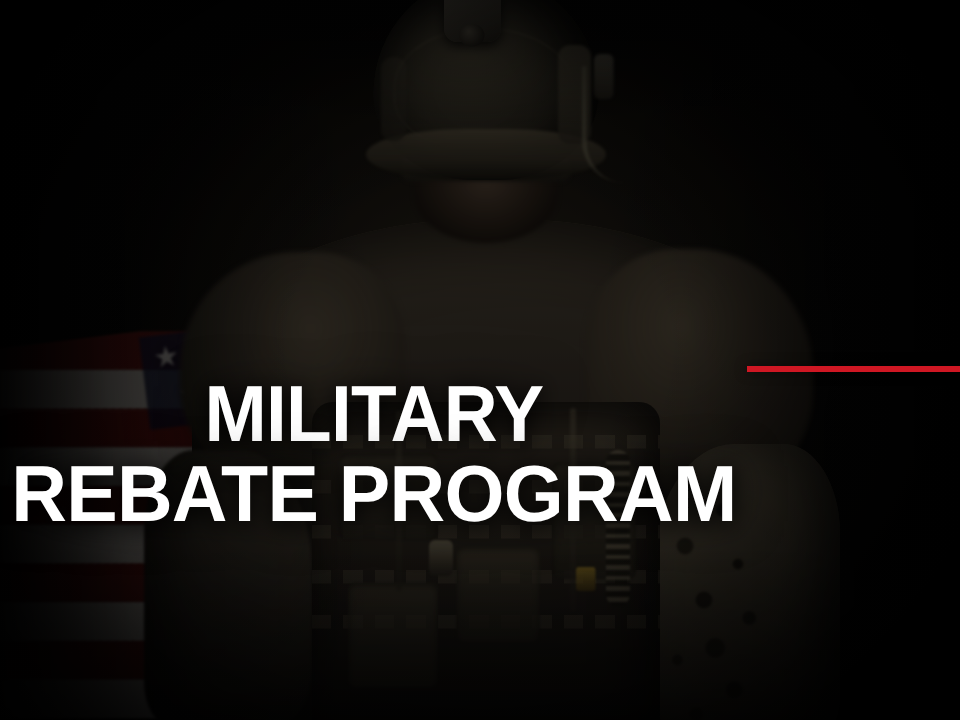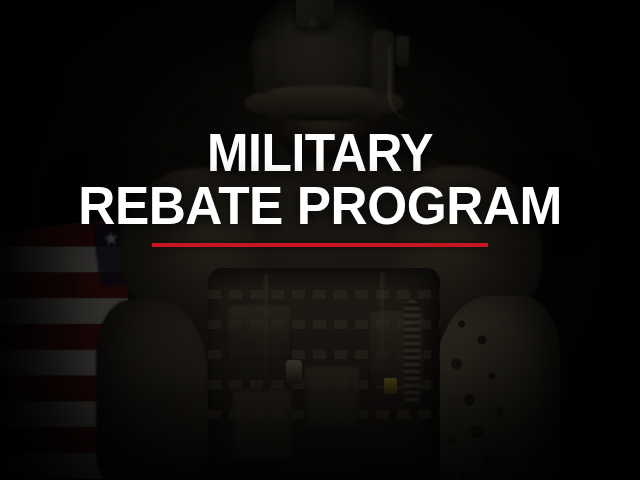--- a/index.html
+++ b/index.html
@@ -299,21 +299,21 @@
       radial-gradient(ellipse 74% 82% at 50% 48%, rgba(0,0,0,0) 26%, rgba(0,0,0,.38) 62%, rgba(0,0,0,.85) 88%, rgba(0,0,0,.97) 100%),
       linear-gradient(90deg, rgba(0,0,0,.92) 0%, rgba(0,0,0,.25) 16%, rgba(0,0,0,0) 40%, rgba(0,0,0,0) 62%, rgba(0,0,0,.30) 84%, rgba(0,0,0,.94) 100%),
       linear-gradient(180deg, rgba(0,0,0,.55) 0%, rgba(0,0,0,0) 18%, rgba(0,0,0,0) 76%, rgba(0,0,0,.55) 100%);
   }
 
   
   .content {
     position: absolute;
     inset: 0;
     display: flex;
-    flex-direction: column;
+    flex-direction: row;
     align-items: center;
     z-index: 10;
   }
   .title-block {
     margin-top: 128px;
     width: 100%;
     text-align: center;
   }
   .title-line {
     color: #ffffff;

